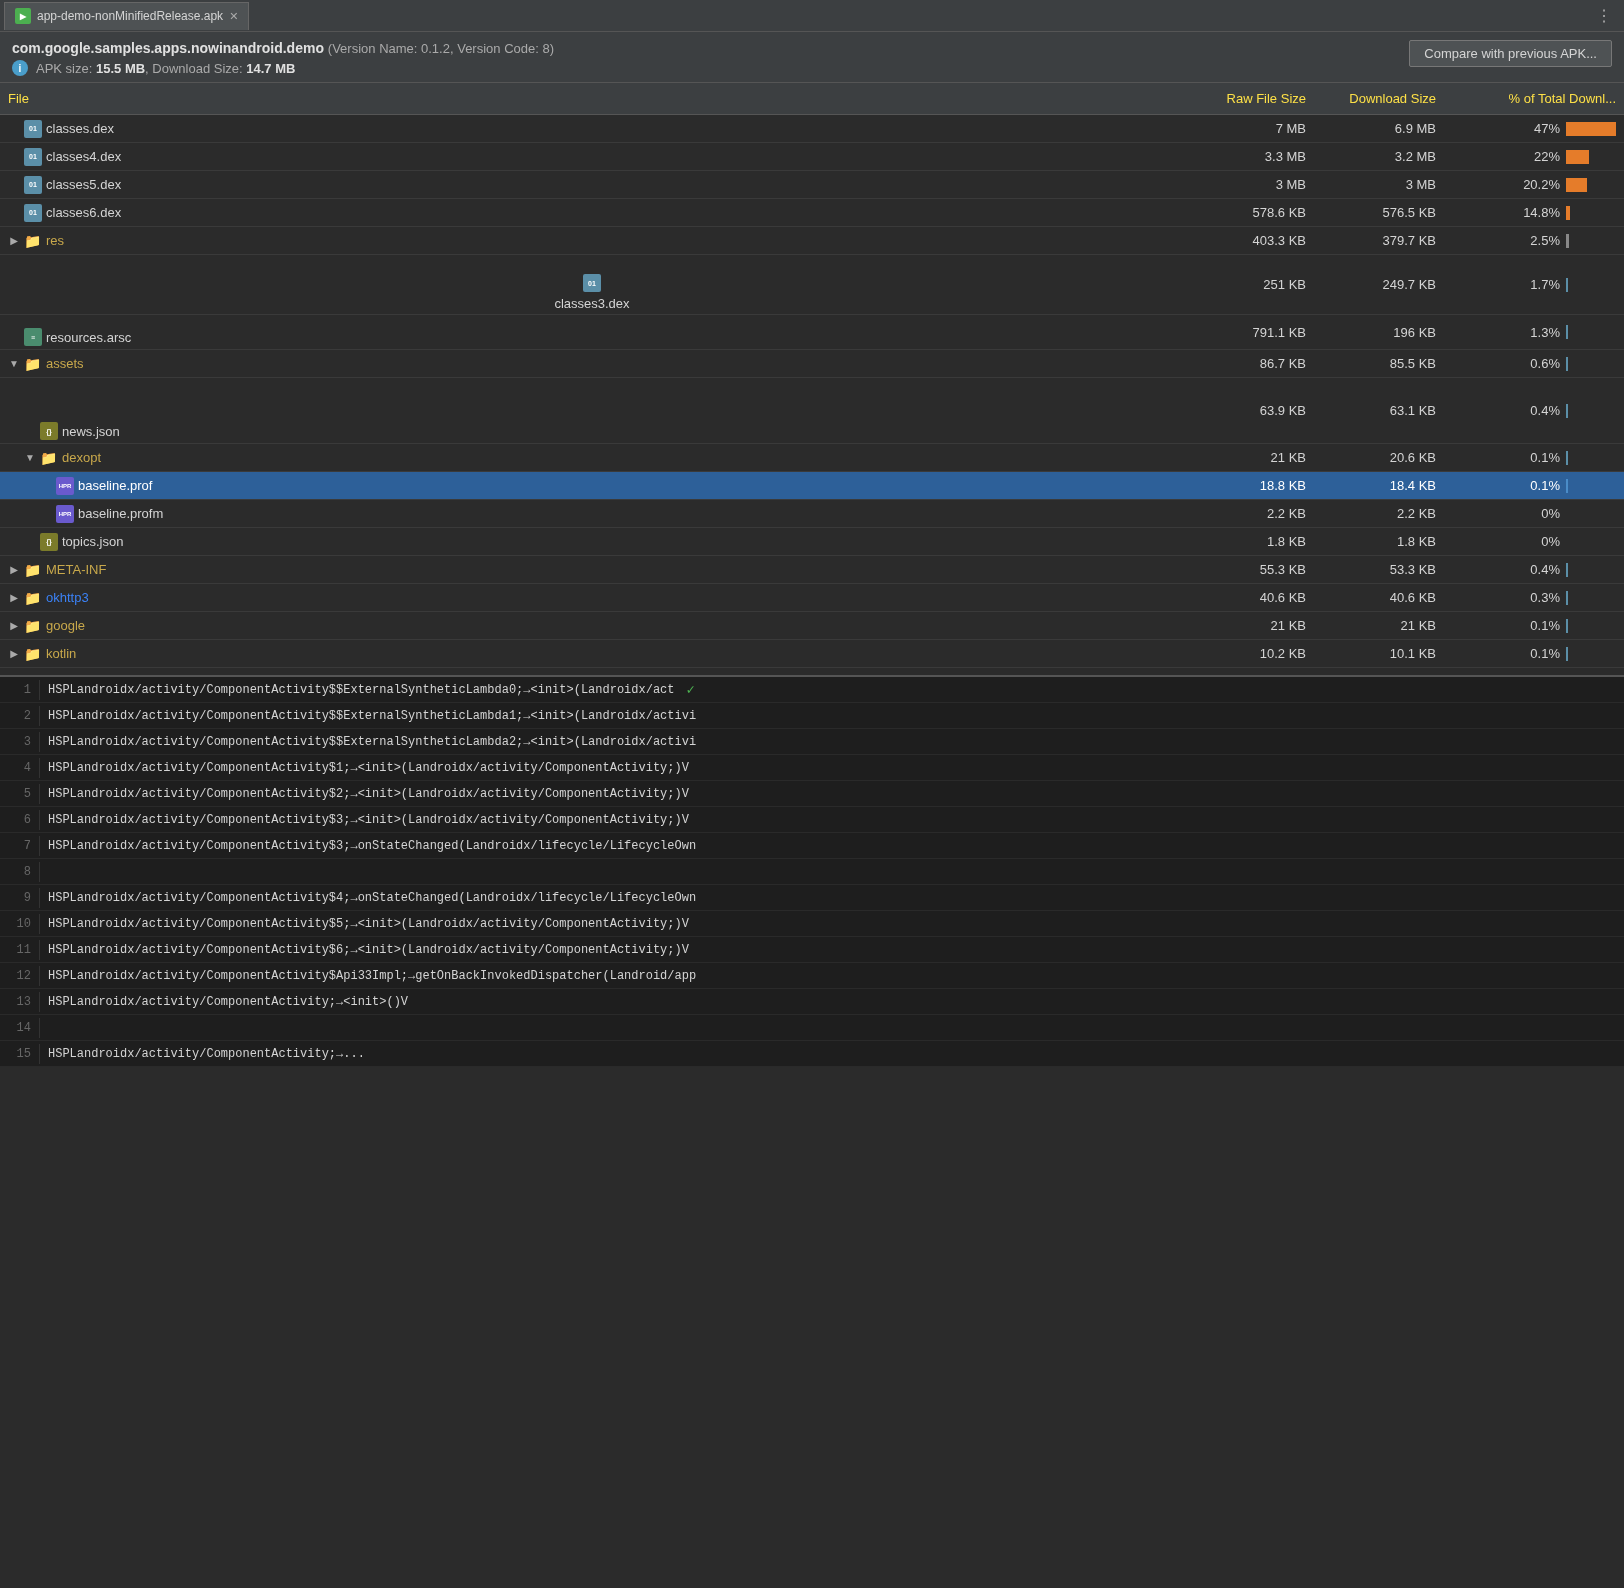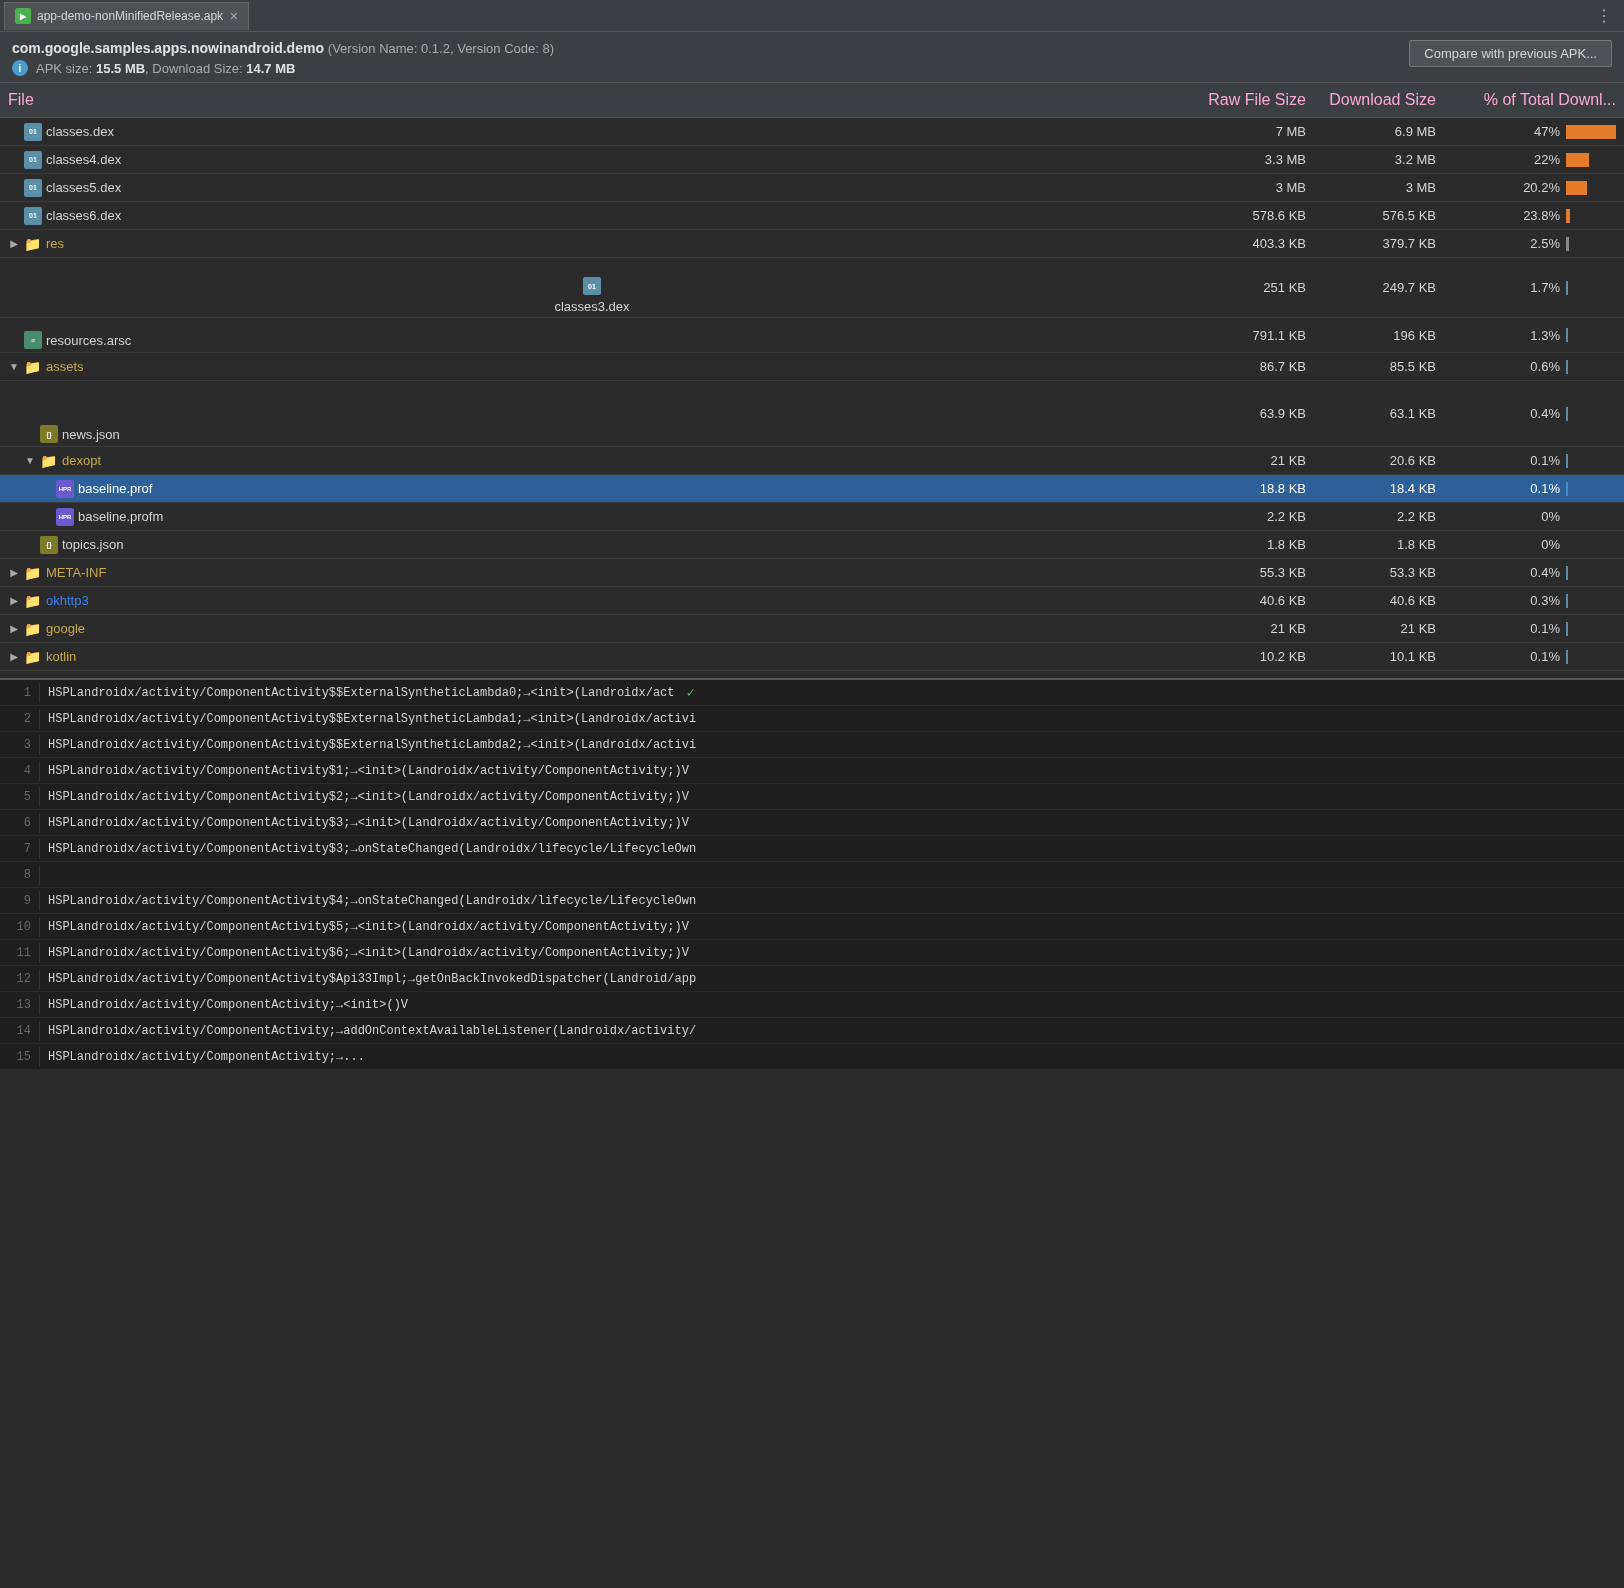--- a/index.html
+++ b/index.html
@@ -108,22 +108,22 @@
     }
     .table-header {
       display: grid;
       grid-template-columns: 1fr 130px 130px 180px;
       border-bottom: 1px solid #555;
       background: #3c3f41;
       padding: 4px 0;
     }
     .th {
       padding: 4px 8px;
-      font-size: 16px;
-      color: #f9a8d4;
+      font-size: 13px;
+      color: #fde047;
     }
     .th.right { text-align: right; }
 
     .table-body {
       overflow-y: auto;
       max-height: 560px;
     }
 
     .table-row {
       display: grid;
@@ -351,21 +351,21 @@
       </div>
       <div class="table-row">
         <div class="file-cell" style="padding-left: 8px;">
           <span class="expand-arrow">&nbsp;</span>
           <span class="file-icon icon-dex">01</span>
           <span style="color: rgb(212, 212, 212);">classes6.dex</span>
         </div>
         <div class="cell right">578.6 KB</div>
         <div class="cell right">576.5 KB</div>
         <div class="pct-cell">
-          <span class="pct-text">23.8%</span>
+          <span class="pct-text">14.8%</span>
           <div class="bar-wrapper">
             <div class="bar" style="width: 4px; background: rgb(229, 124, 42);"></div>
           </div>
         </div>
       </div>
       <div class="table-row">
         <div class="file-cell" style="padding-left: 8px;">
           <span class="expand-arrow">▶</span>
           <span class="file-icon icon-folder" style="font-size: 14px; background: none;">📁</span>
           <span style="color: rgb(200, 168, 75);">res</span>
@@ -632,19 +632,18 @@
     <div class="code-line">
       <div class="line-num">12</div>
       <div class="code-content">HSPLandroidx/activity/ComponentActivity$Api33Impl;→getOnBackInvokedDispatcher(Landroid/app</div>
     </div>
     <div class="code-line">
       <div class="line-num">13</div>
       <div class="code-content">HSPLandroidx/activity/ComponentActivity;→&lt;init&gt;()V</div>
     </div>
     <div class="code-line">
       <div class="line-num">14</div>
-      <div class="code-content">HSPLandroidx/activity/ComponentActivity;→addOnContextAvailableListener(Landroidx/activity/</div>
     </div>
     <div class="code-line">
       <div class="line-num">15</div>
       <div class="code-content">HSPLandroidx/activity/ComponentActivity;→...</div>
     </div>
   </div>
 
 </body></html>

